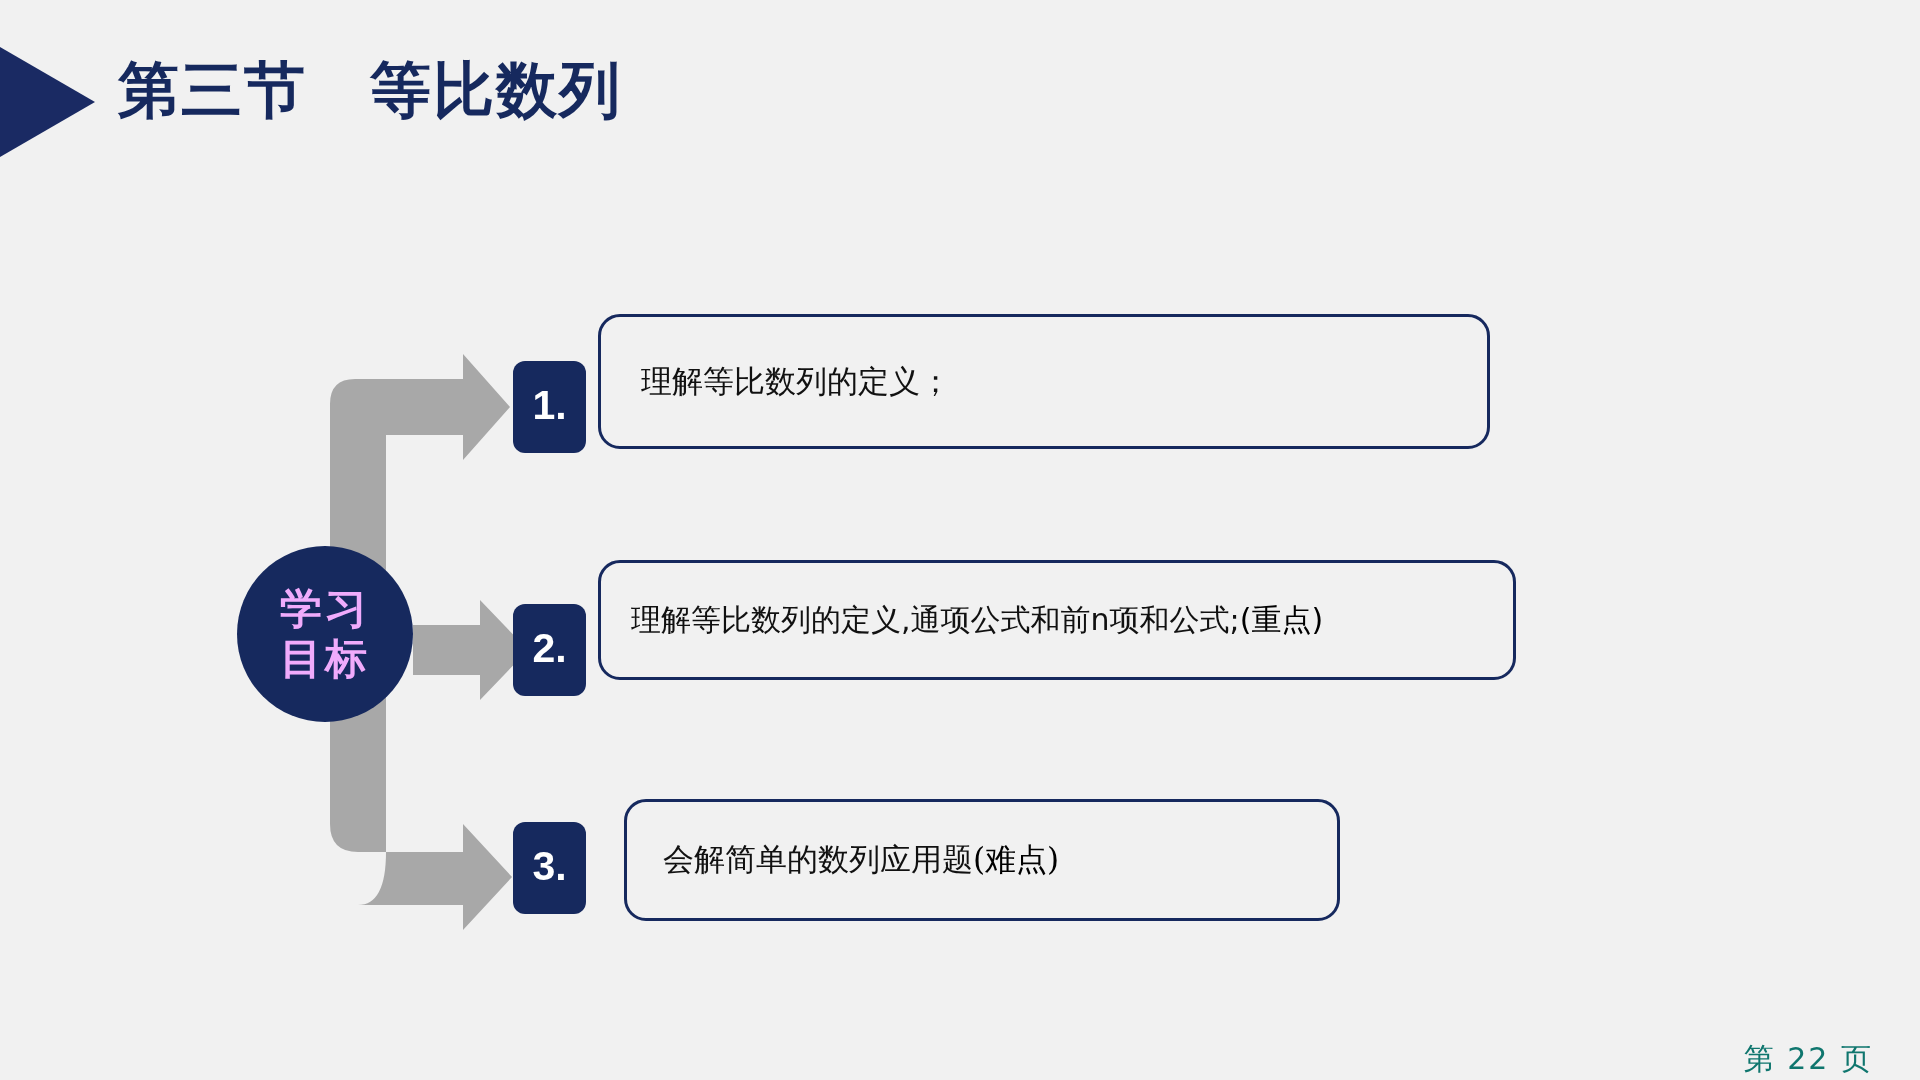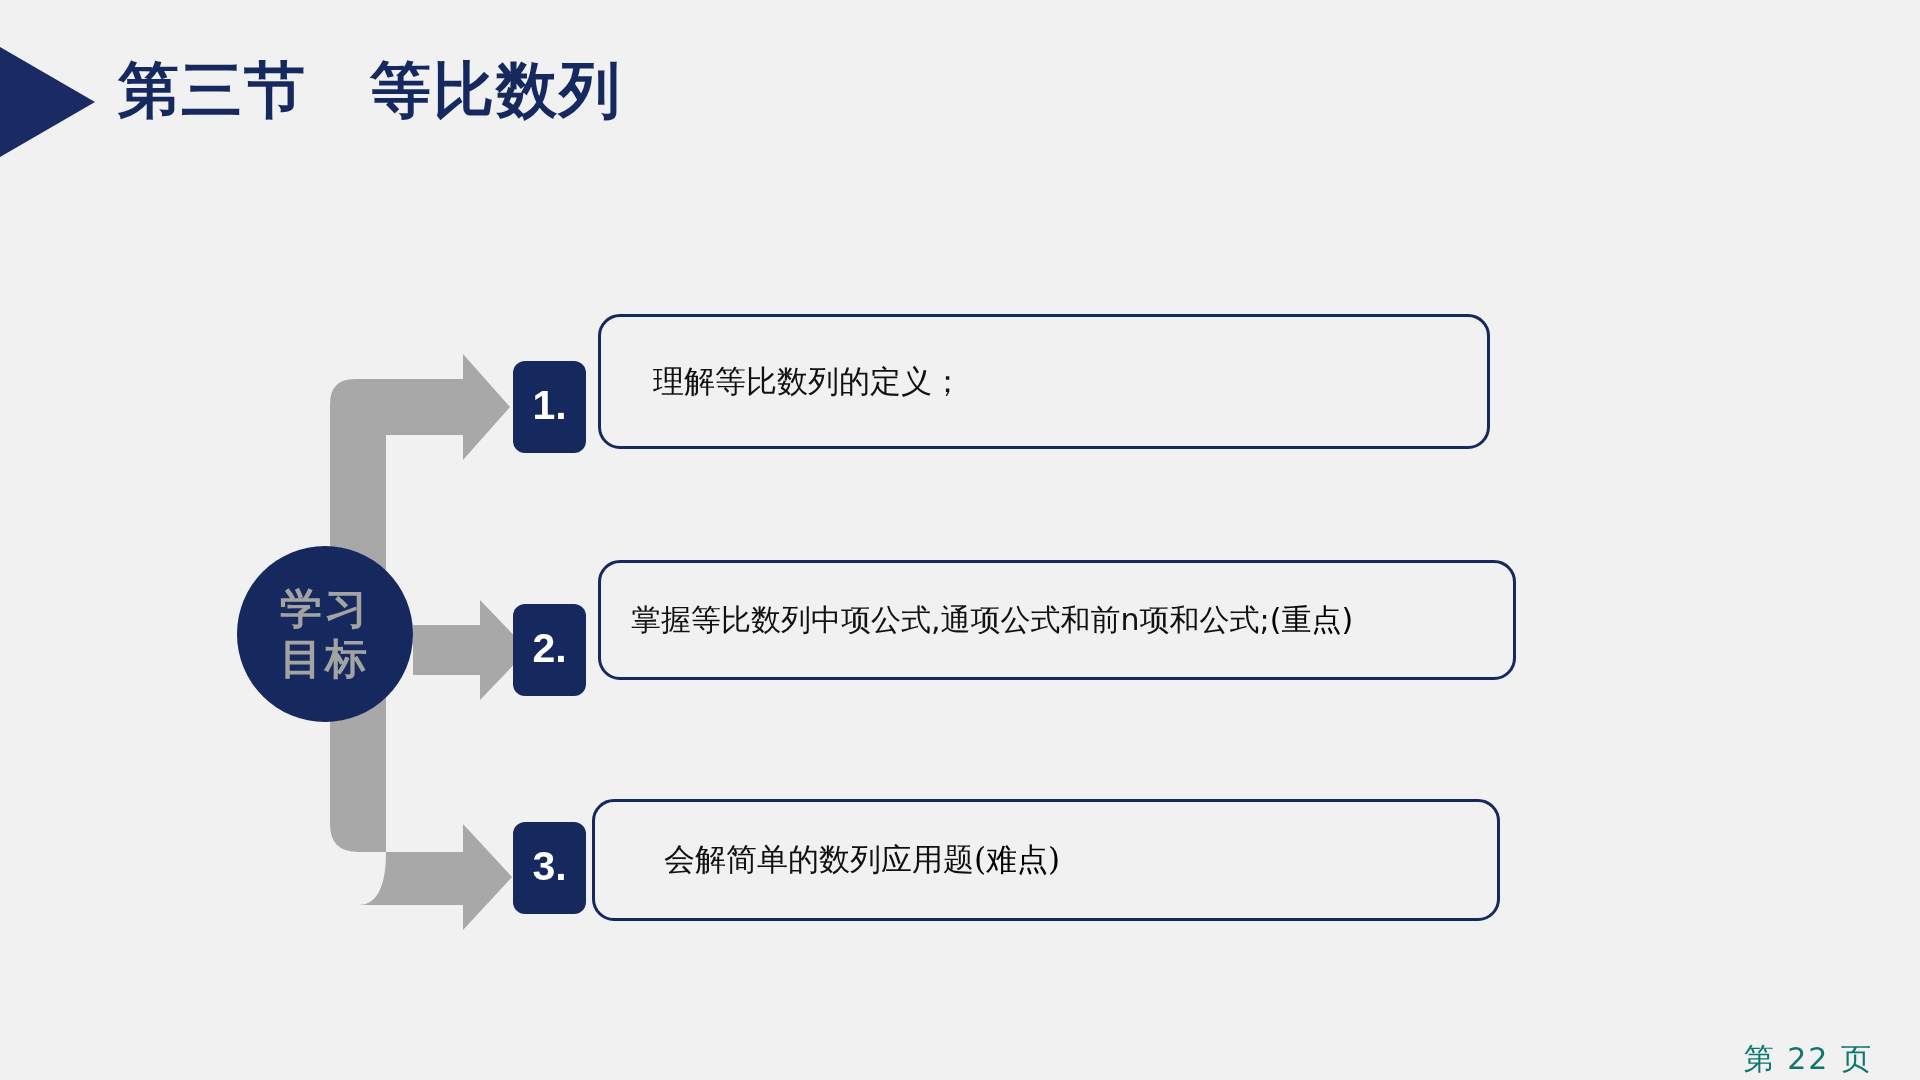--- a/index.html
+++ b/index.html
@@ -50,21 +50,21 @@
 
   
   .goal-circle {
     position: absolute;
     left: 237px;
     top: 522px;
     width: 176px;
     height: 176px;
     border-radius: 50%;
     background: #16295e;
-    color: #a3a3a3;
+    color: #f0abfc;
     display: flex;
     flex-direction: column;
     align-items: center;
     justify-content: center;
     font-size: 42px;
     font-weight: bold;
     letter-spacing: 3px;
     line-height: 1.18;
     font-family: "DejaVu Sans", "Liberation Sans", sans-serif;
   }
@@ -105,30 +105,30 @@
     position: absolute;
     border: 3px solid #16295e;
     border-radius: 22px;
     background: transparent;
     display: flex;
     align-items: center;
     box-sizing: border-box;
   }
   .box-1 { left: 598px; top: 290px; width: 892px; height: 135px; }
   .box-2 { left: 598px; top: 536px; width: 918px; height: 120px; }
-  .box-3 { left: 592px; top: 775px; width: 908px; height: 122px; padding-left: 33px; }
+  .box-3 { left: 624px; top: 775px; width: 716px; height: 122px; }
 
   .goal-text {
     font-size: 30px;
     color: #111111;
     line-height: 1.4;
     white-space: pre;
     font-family: "DejaVu Serif", "Liberation Serif", serif;
   }
-  .box-1 .goal-text { padding-left: 52px; font-size: 31px; }
+  .box-1 .goal-text { padding-left: 40px; font-size: 31px; }
   .box-2 .goal-text { padding-left: 30px; font-size: 30px; font-family: "DejaVu Sans", "Liberation Sans", sans-serif; }
   .box-3 .goal-text { padding-left: 36px; font-size: 31px; }
 
   .accent-red { color: #000000; }
 
   
   .page-number {
     position: absolute;
     right: 47px;
     bottom: 24px;
@@ -193,21 +193,21 @@
     <span>目标</span>
   </div>
 
   <div class="num-badge badge-1">1.</div>
   <div class="goal-box box-1">
     <div class="goal-text"><span>理解等比数列的定义；</span><span class="accent-red"></span></div>
   </div>
 
   <div class="num-badge badge-2">2.</div>
   <div class="goal-box box-2">
-    <div class="goal-text"><span>掌握等比数列中项公式,通项公式和前n项和公式;</span><span class="accent-red">(重点)</span></div>
+    <div class="goal-text"><span>理解等比数列的定义,通项公式和前n项和公式;</span><span class="accent-red">(重点)</span></div>
   </div>
 
   <div class="num-badge badge-3">3.</div>
   <div class="goal-box box-3">
     <div class="goal-text"><span>会解简单的数列应用题</span><span class="accent-red">(难点)</span></div>
   </div>
 
   <div class="page-number">第 22 页</div>
 
 </div>

